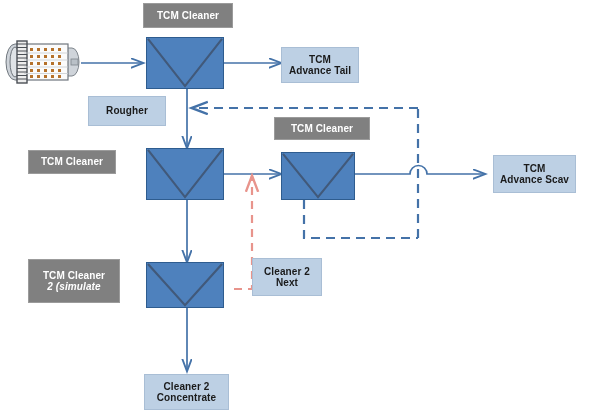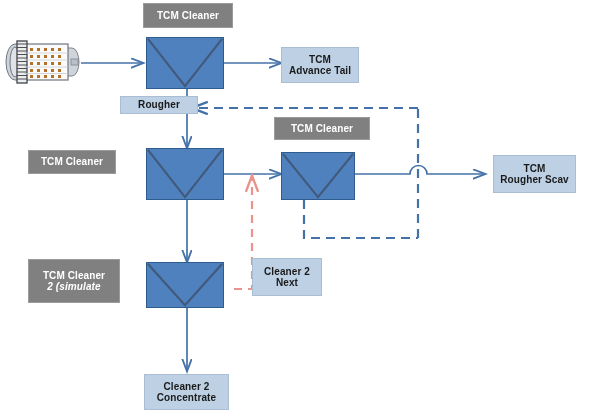--- a/index.html
+++ b/index.html
@@ -224,32 +224,32 @@
 
   <div class="tag gray" style="left:274px; top:117px; width:96px; height:23px;">
     <span>TCM Cleaner</span>
   </div>
 
   <div class="tag gray" style="left:28px; top:259px; width:92px; height:44px; flex-direction:column;">
     <span>TCM Cleaner</span>
     <span style="font-style:italic;">2 (simulate</span>
   </div>
 
-  <div class="tag blue" style="left:120px; top:96px; width:78px; height:18px;">
+  <div class="tag blue" style="left:88px; top:96px; width:78px; height:30px;">
     <span>Rougher</span>
   </div>
 
   <div class="tag blue" style="left:281px; top:47px; width:78px; height:36px; flex-direction:column;">
     <span>TCM</span>
     <span>Advance Tail</span>
   </div>
 
   <div class="tag blue" style="left:493px; top:155px; width:83px; height:38px; flex-direction:column;">
     <span>TCM</span>
-    <span>Rougher Scav</span>
+    <span>Advance Scav</span>
   </div>
 
   <div class="tag blue" style="left:252px; top:258px; width:70px; height:38px; flex-direction:column;">
     <span>Cleaner 2</span>
     <span>Next</span>
   </div>
 
   <div class="tag blue" style="left:144px; top:374px; width:85px; height:36px; flex-direction:column;">
     <span>Cleaner 2</span>
     <span>Concentrate</span>

